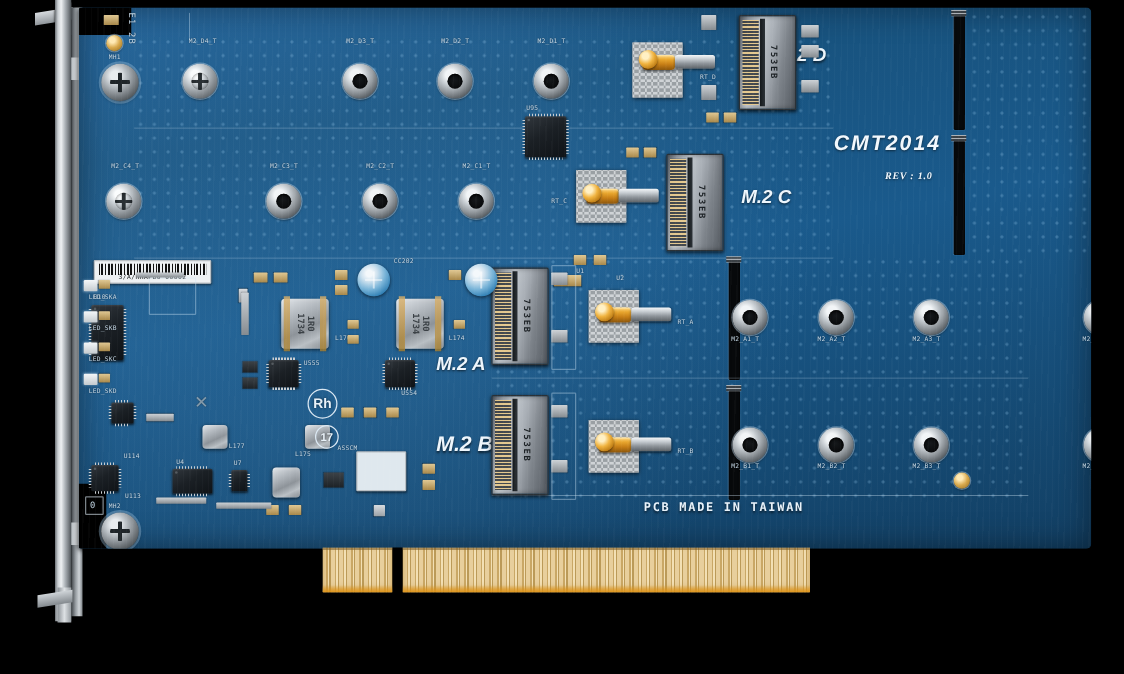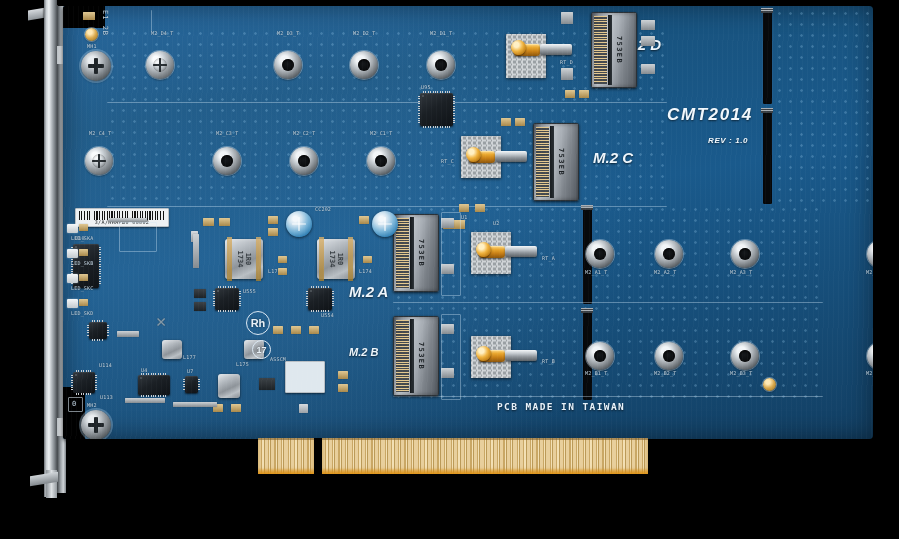--- a/index.html
+++ b/index.html
@@ -71,21 +71,21 @@
     position:absolute;color:#eef6fc;font-family:"Liberation Sans",sans-serif;
     font-weight:bold;font-style:italic;white-space:nowrap;
     text-shadow:0 1px 2px rgba(0,0,0,.65);
   }
   .brand{
     position:absolute;color:#f2f8fd;white-space:nowrap;
     text-shadow:0 1px 2px rgba(0,0,0,.55);
   }
   .brand-name{font-family:"Liberation Sans",sans-serif;font-weight:bold;font-size:19px;letter-spacing:1.2px;}
   .brand-model{font-family:"Liberation Sans",sans-serif;font-weight:bold;font-style:italic;font-size:17px;letter-spacing:1.6px;}
-  .brand-rev{font-family:Liberation Sans, sans-serif;font-weight:bold;font-style:italic;font-size:8px;letter-spacing:.6px;}
+  .brand-rev{font-family:Liberation Serif, serif;font-weight:bold;font-style:italic;font-size:8px;letter-spacing:.6px;}
   .made-in{
     position:absolute;color:#e8f2fa;font-family:"DejaVu Sans Mono",monospace;
     font-size:9.5px;font-weight:bold;letter-spacing:1.4px;white-space:nowrap;
     text-shadow:0 1px 2px rgba(0,0,0,.6);
   }
 
   
   .standoff{position:absolute;border-radius:50%;
     background:radial-gradient(circle at 38% 32%, #f2f5f7 0 16%, #c3c9ce 34%, #8d9398 56%, #5d6368 74%, #3a4044 100%);
     box-shadow:0 0 0 1px rgba(190,215,235,.45), 0 1px 2px rgba(0,0,0,.6);}
@@ -254,26 +254,26 @@
 
     <div class="outline thin" style="left:44px;top:4px;width:560px;height:92px;border-top:none;border-left:none;border-right:none;"></div>
     <div class="outline thin" style="left:44px;top:96px;width:560px;height:104px;border-top:none;border-left:none;border-right:none;"></div>
     <div class="outline thin" style="left:330px;top:200px;width:430px;height:96px;border-top:none;border-left:none;border-right:none;"></div>
     <div class="outline thin" style="left:330px;top:296px;width:430px;height:94px;border-top:none;border-left:none;border-right:none;"></div>
 
     <div class="outline thin" style="left:88px;top:4px;width:0;height:22px;border-right:none;border-bottom:none;border-top:none;"></div>
 
     <div class="brand brand-model" style="left:604px;top:99px;text-align:right;">CMT2014</div>
     <div class="brand brand-rev" style="left:645px;top:130px;">REV : 1.0</div>
-    <div class="made-in" style="left:434px;top:395px;">PCB MADE IN TAIWAN</div>
+    <div class="made-in" style="left:452px;top:395px;">PCB MADE IN TAIWAN</div>
 
     <div class="silk-lg" style="left:558px;top:30px;font-size:15px;">M.2 D</div>
     <div class="silk-lg" style="left:530px;top:143px;font-size:15px;">M.2 C</div>
     <div class="silk-lg" style="left:286px;top:277px;font-size:15px;">M.2 A</div>
-    <div class="silk-lg" style="left:286px;top:340px;font-size:11px;">M.2 B</div>
+    <div class="silk-lg" style="left:286px;top:340px;font-size:17px;">M.2 B</div>
 
     <div class="m2conn" style="left:528px;top:6px;width:44px;height:74px;">
       <div class="pins"></div>
       <div class="slotline"></div>
       <div class="code">753EB</div>
     </div>
 
     <div class="m2conn" style="left:470px;top:117px;width:44px;height:76px;">
       <div class="pins"></div>
       <div class="slotline"></div>

